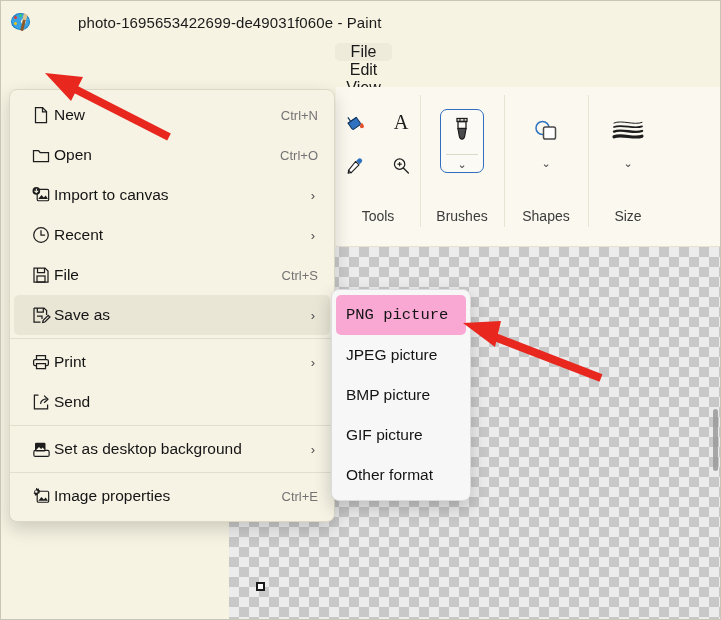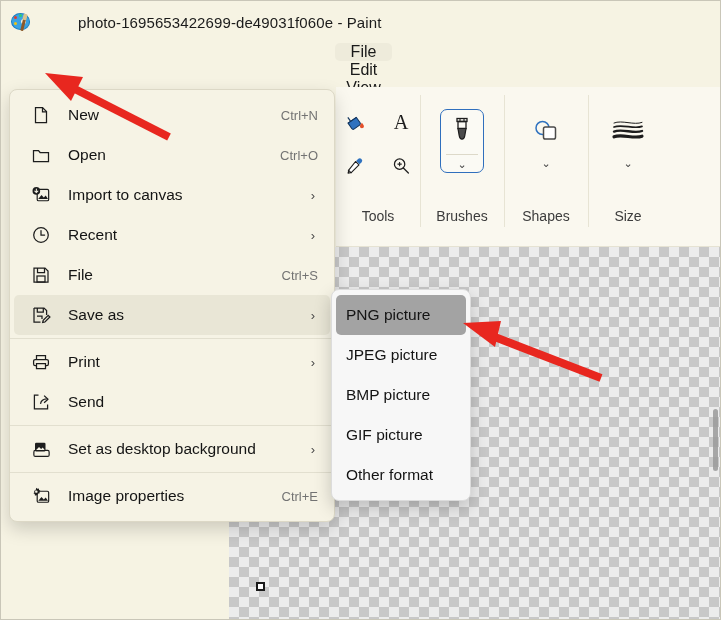--- a/index.html
+++ b/index.html
@@ -143,38 +143,38 @@
   }
   .mi {
     position: relative; height: 40px; display: flex; align-items: center;
     padding: 0 12px 0 14px; border-radius: 5px; margin: 0 4px;
   }
   .mi.hl { background: #e9e6d6; }
   .mi .ico {
     width: 26px; height: 26px; flex: 0 0 auto; display: flex;
     align-items: center; justify-content: center; color: #1d1d1d;
   }
-  .mi .lbl { margin-left: 14px; font-size: 15.5px; color: #141414; flex: 1 1 auto; white-space: nowrap; }
+  .mi .lbl { font-size: 15.5px; color: #141414; flex: 1 1 auto; white-space: nowrap; }
   .mi .acc { font-size: 13px; color: #737373; }
   .mi .arr { font-size: 13px; color: #4a4a4a; padding-right: 3px; }
   .mi-sep { height: 1px; background: #e2dfcf; margin: 3px 0; }
 
   
   .submenu {
     position: absolute; left: 330px; top: 288px; width: 140px;
     background: #f7f7f7; border: 1px solid #dcdcdc;
     border-radius: 8px; padding: 5px 0;
     box-shadow: 0 7px 18px rgba(0,0,0,.20);
   }
   .smi {
     height: 40px; display: flex; align-items: center; padding: 0 10px;
     font-size: 15.5px; color: #141414; border-radius: 5px; margin: 0 4px;
     white-space: nowrap;
   }
-  .smi.hl { background: #a3a3a3; }
+  .smi.hl { background: #f9a8d4; font-family: Liberation Mono, monospace; }
 
   
   .arrows { position: absolute; left: 0; top: 0; width: 721px; height: 620px; pointer-events: none; }
 </style>
 </head>
 <body>
 
 <div id="app">
 
   <div class="titlebar">

